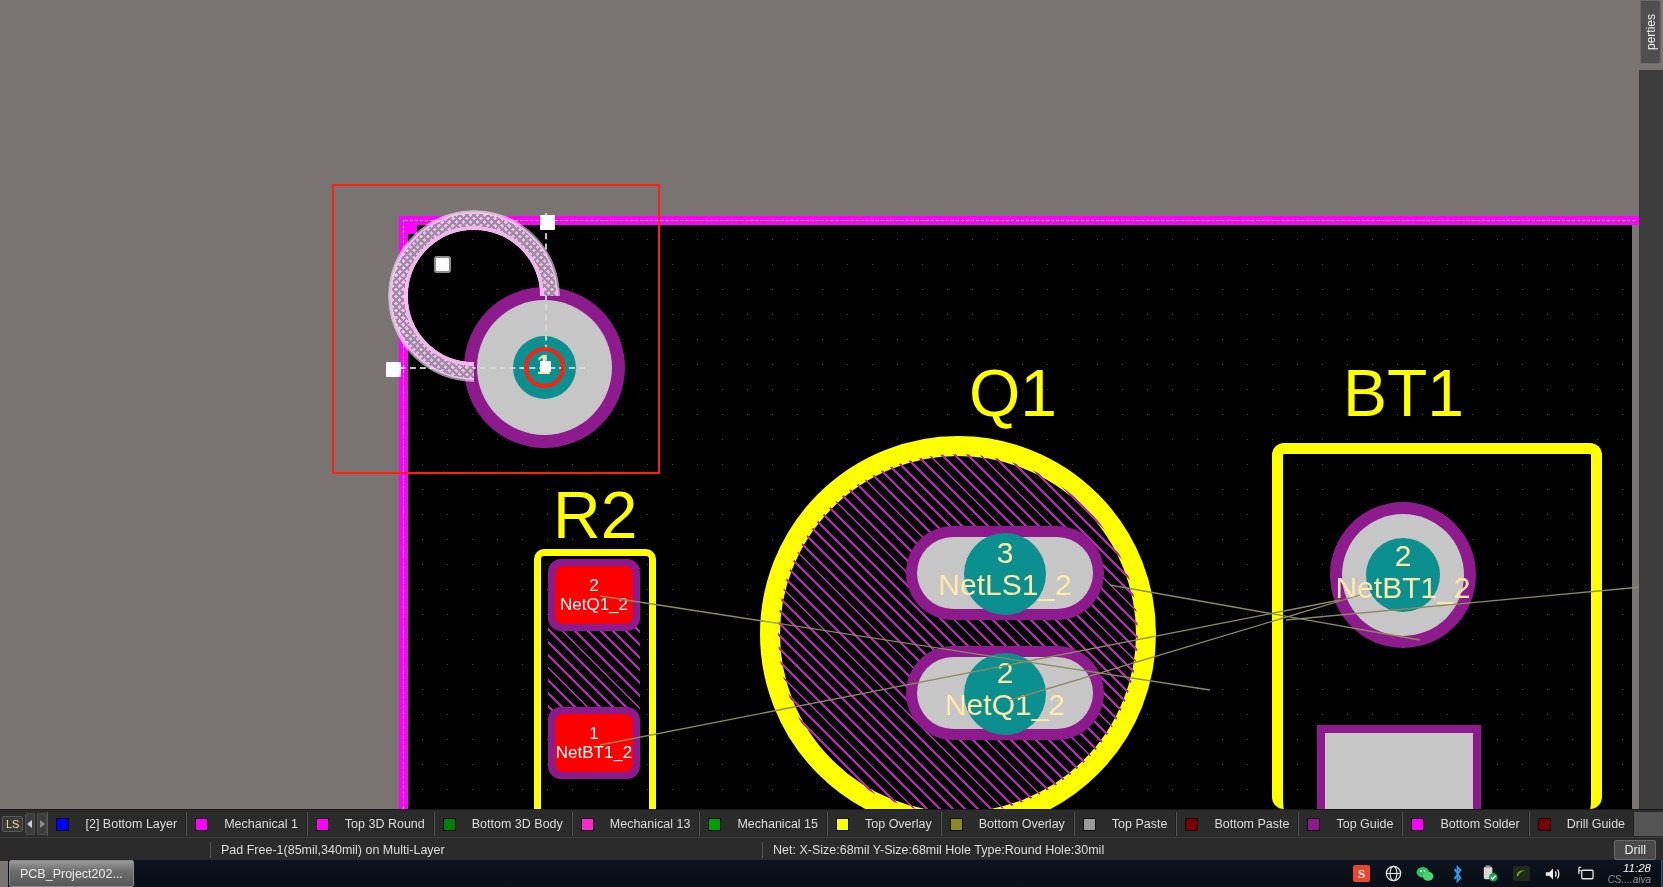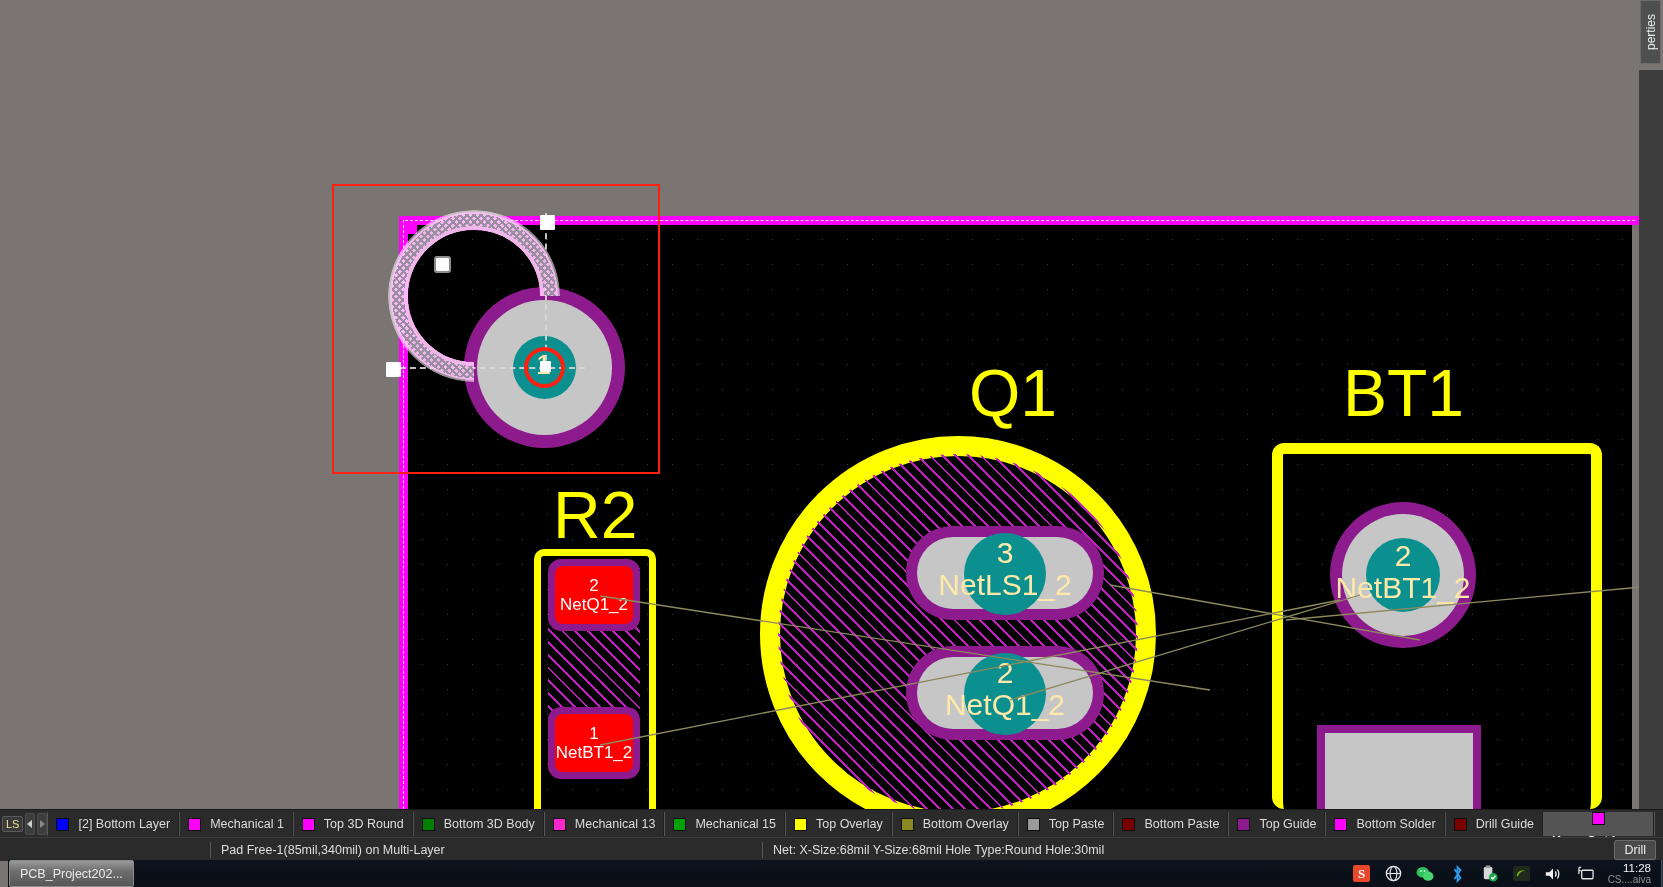--- a/index.html
+++ b/index.html
@@ -99,21 +99,21 @@
 
   
   .rats{position:absolute;left:0;top:0;width:1663px;height:809px;pointer-events:none;}
 
   
   #layer-bar{position:absolute;left:0;top:809px;width:1663px;height:28px;background:#2b2b2b;
      display:flex;align-items:center;gap:0;border-top:1px solid #1a1a1a;}
   .ls-tag{color:#e8e08a;background:#3a3a3a;border:1px solid #5a5a5a;font-size:11px;padding:1px 3px;margin-left:2px;border-radius:2px;}
   .navbtn{width:15px;height:20px;background:#3d3d3d;border:1px solid #4e4e4e;display:flex;align-items:center;justify-content:center;margin-left:2px;border-radius:2px;}
   .navbtn svg{display:block;}
-  .layer-item{display:flex;align-items:center;gap:9px;height:24px;padding:0 8px;color:#dcdcdc;font-size:12.5px;
+  .layer-item{display:flex;align-items:center;gap:16px;height:24px;padding:0 8px;color:#dcdcdc;font-size:12.5px;
      border-left:1px solid #565656;border-right:1px solid #1f1f1f;white-space:nowrap;}
   .layer-item.active{background:#545454;color:#ffffff;font-weight:bold;flex-direction:column;}
   .sw{width:11px;height:11px;border:1px solid #0f0f0f;flex:none;}
 
   
   #status-bar{position:absolute;left:0;top:837px;width:1663px;height:23px;background:#2b2b2b;
      display:flex;align-items:center;color:#dedede;font-size:12.5px;border-top:1px solid #3c3c3c;}
   .st-sep{width:1px;height:16px;background:#575757;}
   .st-cell{padding:0 10px;white-space:nowrap;}
   #panels-btn{position:absolute;right:7px;top:840px;background:#4a4a4a;border:1px solid #6a6a6a;
@@ -126,21 +126,21 @@
   #right-gutter-in{position:absolute;right:0;top:70px;width:24px;height:739px;background:#3d3d3d;}
 
   
   #taskbar{position:absolute;left:8px;top:860px;width:1663px;height:27px;
      background:linear-gradient(180deg,#0d1420 0%,#0a1018 60%,#0b111a 100%);display:flex;align-items:center;}
   #taskbar-item{height:25px;margin-left:1px;padding:0 10px;display:flex;align-items:center;color:#eaeaea;font-size:12.5px;
      background:linear-gradient(180deg,#9a9a9a 0%,#6e6e6e 40%,#575757 100%);border:1px solid #8a8a8a;border-radius:2px;max-width:125px;overflow:hidden;white-space:nowrap;}
   #tray{margin-left:auto;display:flex;align-items:center;gap:13px;padding-right:6px;}
   .tray-ico{width:19px;height:19px;display:flex;align-items:center;justify-content:center;}
   #clock{color:#f2f2f2;font-size:11.5px;line-height:12px;text-align:right;padding-right:4px;}
-  #clock div{white-space:nowrap;}
+  #clock div{white-space:nowrap;font-style:italic;}
   #show-desktop{width:9px;height:27px;background:#2a3340;border-left:1px solid #46505e;}
 </style>
 </head>
 <body>
 
 <div id="root">
 
   <div id="canvas-area">
 
     <div class="pcb-board">

